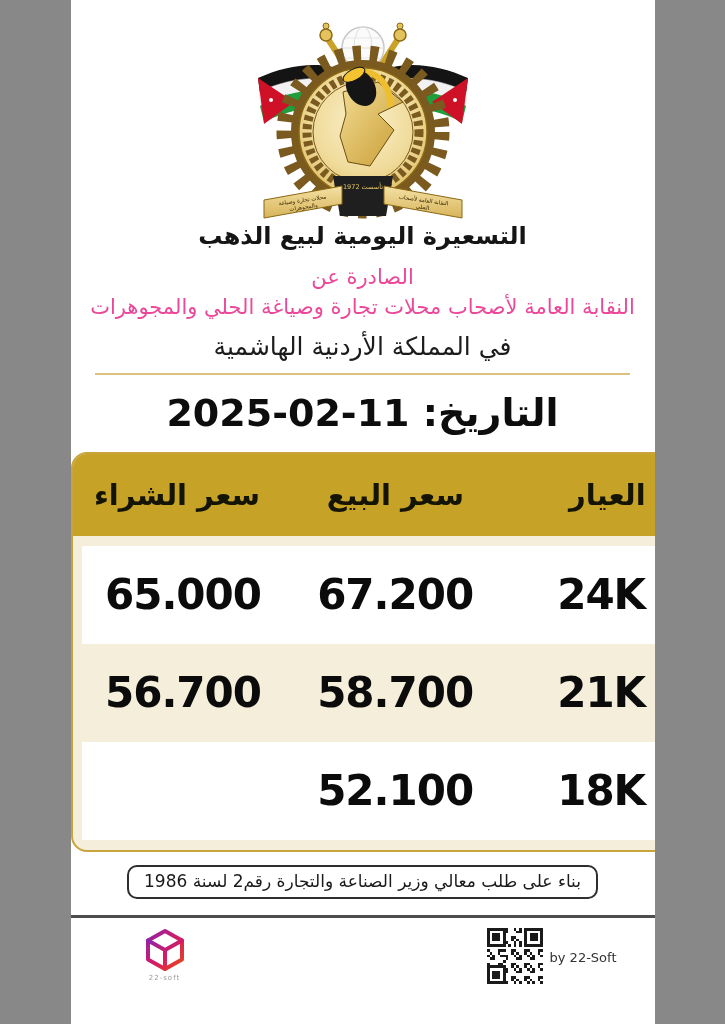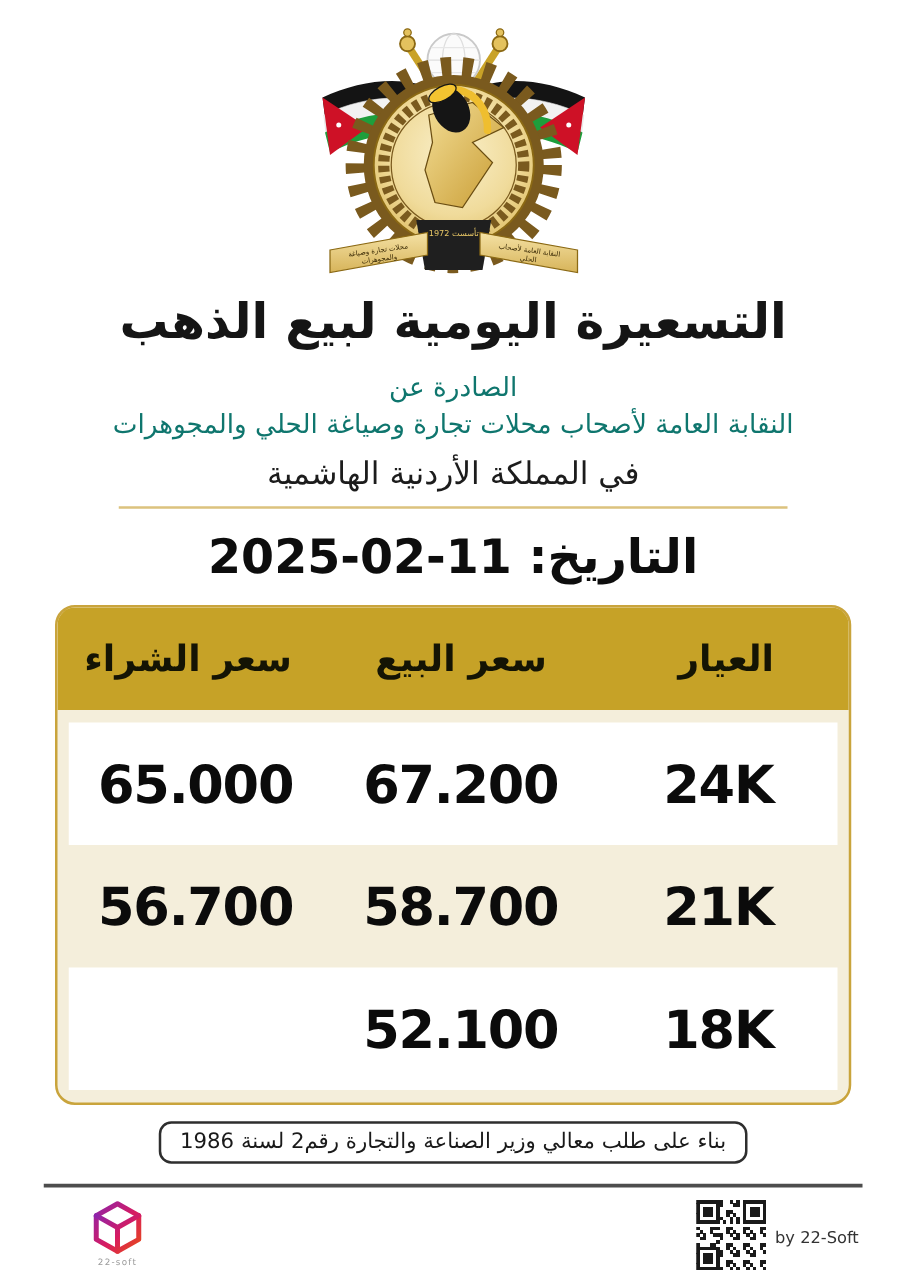--- a/index.html
+++ b/index.html
@@ -1,23 +1,23 @@
 <!DOCTYPE html>
 <html lang="ar"><head>
 <meta charset="utf-8">
 <style>
   html,body{margin:0;padding:0;}
   body{background:#888;display:flex;justify-content:center;}
   .page{
-    width:725px;height:1024px;background:#ffffff;position:relative;
+    width:584px;height:1024px;background:#ffffff;position:relative;
     font-family:"DejaVu Sans","Liberation Sans",sans-serif;color:#141414;overflow:hidden;
   }
   .emblem{display:block;margin:20px auto 0;}
-  .title{margin-top:12px;font-size:39px;font-weight:bold;text-align:center;color:#151515;line-height:1.35;}
-  .sub{font-size:21px;text-align:center;line-height:1.3;color:#0f766e;}
+  .title{margin-top:0;font-size:24px;font-weight:bold;text-align:center;color:#151515;line-height:1.35;}
+  .sub{font-size:21px;text-align:center;line-height:1.3;color:#ec4899;}
   .issued{margin-top:12px;}
   .org{margin-top:2px;}
   .country{margin-top:11px;font-size:25px;text-align:center;color:#1c1c1c;}
   .divider-gold{width:535px;height:2px;background:#DCC27E;margin:12px auto 0;}
   .date-line{margin-top:16px;font-size:38px;font-weight:bold;text-align:center;color:#0d0d0d;letter-spacing:0;}
   .date-line .num{letter-spacing:-1px;}
   .price-table{
     width:633px;margin:17px auto 0;background:#F4EEDB;border:2px solid #C9A43C;
     border-radius:16px;overflow:hidden;
   }

